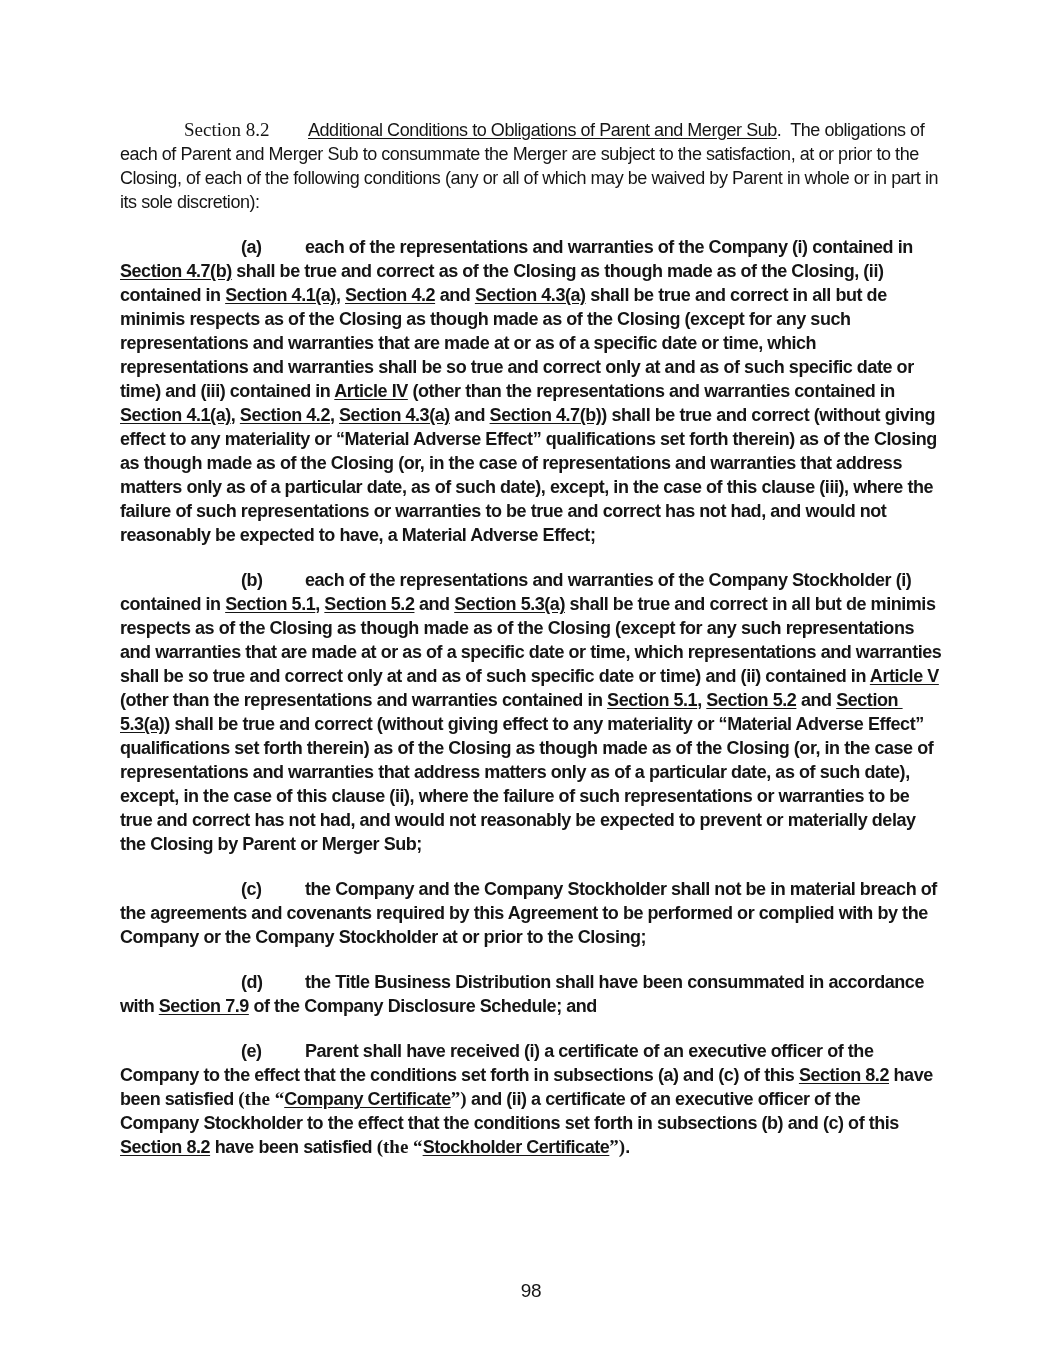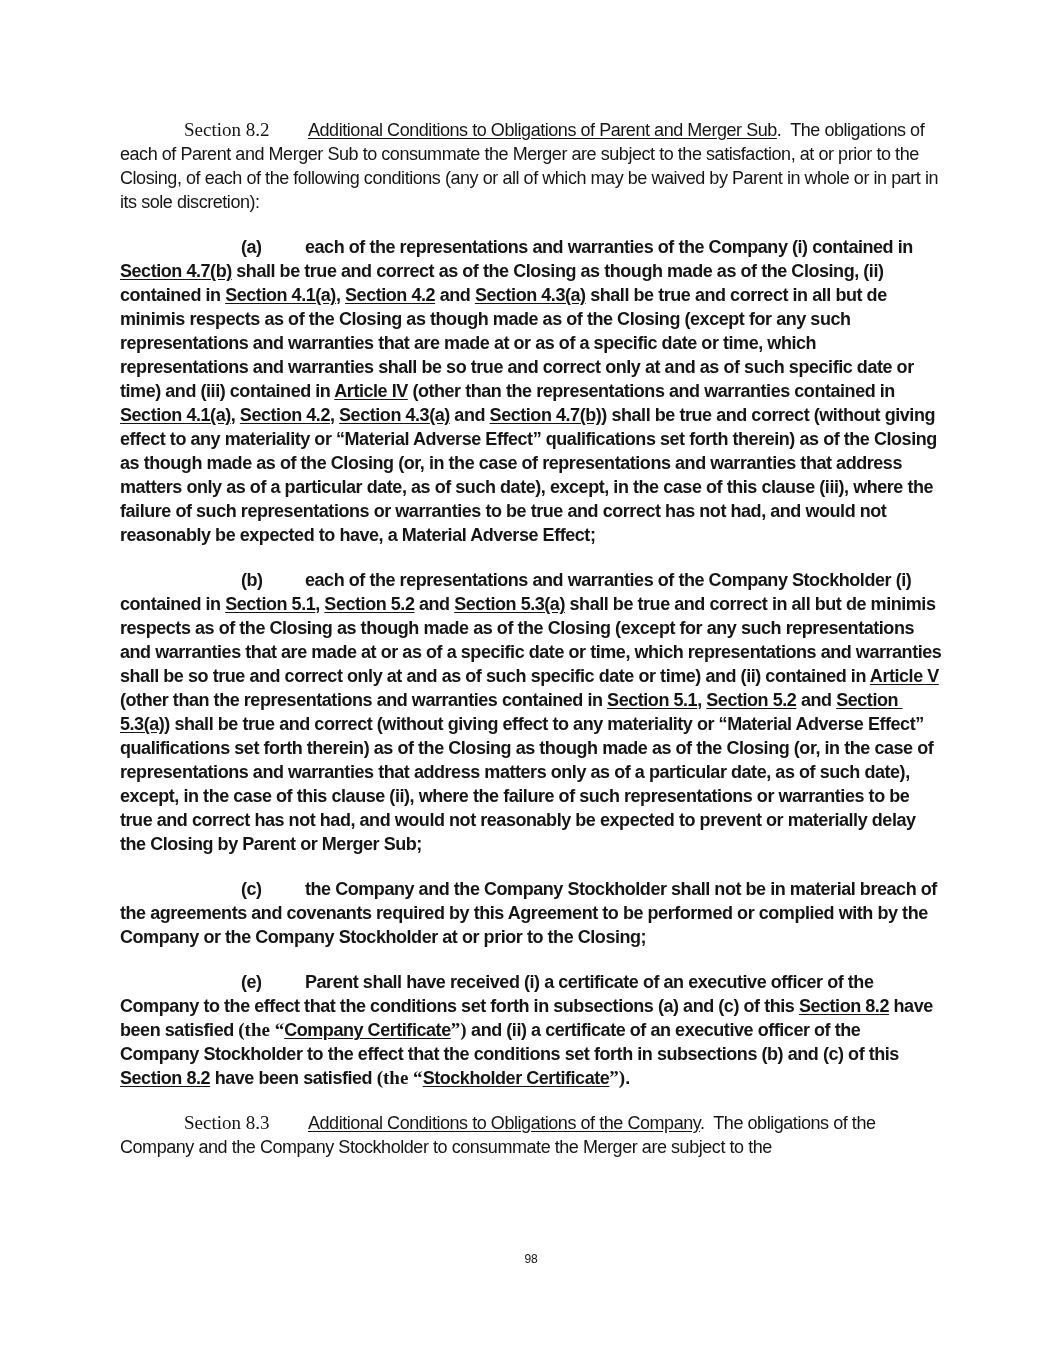--- a/index.html
+++ b/index.html
@@ -42,34 +42,34 @@
     font-family: "Liberation Serif", serif;
     letter-spacing: 0;
     font-size: 19px;
   }
   .u {
     text-decoration: underline;
     text-underline-offset: 2px;
   }
   .page-number {
     position: absolute;
-    top: 1252px;
+    top: 1280px;
     left: 120px;
     width: 822px;
     text-align: center;
-    font-size: 12px;
+    font-size: 19px;
     letter-spacing: -0.2px;
   }
 </style>
 </head>
 <body>
 
 <div class="page">
   <div class="content">
       <p class="para section"><span class="run serif label">Section 8.2</span><span class="run u">Additional Conditions to Obligations of Parent and Merger Sub</span><span class="run">.&nbsp; The obligations of each of Parent and Merger Sub to consummate the Merger are subject to the satisfaction, at or prior to the Closing, of each of the following conditions (any or all of which may be waived by Parent in whole or in part in its sole discretion):</span></p>
       <p class="para sub"><span class="run label">(a)</span><span class="run">each of the representations and warranties of the Company (i) contained in </span><span class="run u">Section 4.7(b)</span><span class="run"> shall be true and correct as of the Closing as though made as of the Closing, (ii) contained in </span><span class="run u">Section 4.1(a)</span><span class="run">, </span><span class="run u">Section 4.2</span><span class="run"> and </span><span class="run u">Section 4.3(a)</span><span class="run"> shall be true and correct in all but de minimis respects as of the Closing as though made as of the Closing (except for any such representations and warranties that are made at or as of a specific date or time, which representations and warranties shall be so true and correct only at and as of such specific date or time) and (iii) contained in </span><span class="run u">Article IV</span><span class="run"> (other than the representations and warranties contained in </span><span class="run u">Section 4.1(a)</span><span class="run">, </span><span class="run u">Section 4.2</span><span class="run">, </span><span class="run u">Section 4.3(a)</span><span class="run"> and </span><span class="run u">Section 4.7(b)</span><span class="run">) shall be true and correct (without giving effect to any materiality or “Material Adverse Effect” qualifications set forth therein) as of the Closing as though made as of the Closing (or, in the case of representations and warranties that address matters only as of a particular date, as of such date), except, in the case of this clause (iii), where the failure of such representations or warranties to be true and correct has not had, and would not reasonably be expected to have, a Material Adverse Effect;</span></p>
       <p class="para sub"><span class="run label">(b)</span><span class="run">each of the representations and warranties of the Company Stockholder (i) contained in </span><span class="run u">Section 5.1</span><span class="run">, </span><span class="run u">Section 5.2</span><span class="run"> and </span><span class="run u">Section 5.3(a)</span><span class="run"> shall be true and correct in all but de minimis respects as of the Closing as though made as of the Closing (except for any such representations and warranties that are made at or as of a specific date or time, which representations and warranties shall be so true and correct only at and as of such specific date or time) and (ii) contained in </span><span class="run u">Article V</span><span class="run"> (other than the representations and warranties contained in </span><span class="run u">Section 5.1</span><span class="run">, </span><span class="run u">Section 5.2</span><span class="run"> and </span><span class="run u">Section 5.3(a)</span><span class="run">) shall be true and correct (without giving effect to any materiality or “Material Adverse Effect” qualifications set forth therein) as of the Closing as though made as of the Closing (or, in the case of representations and warranties that address matters only as of a particular date, as of such date), except, in the case of this clause (ii), where the failure of such representations or warranties to be true and correct has not had, and would not reasonably be expected to prevent or materially delay the Closing by Parent or Merger Sub;</span></p>
       <p class="para sub"><span class="run label">(c)</span><span class="run">the Company and the Company Stockholder shall not be in material breach of the agreements and covenants required by this Agreement to be performed or complied with by the Company or the Company Stockholder at or prior to the Closing;</span></p>
+      <p class="para sub"><span class="run label">(d)</span><span class="run">the Title Business Distribution shall have been consummated in accordance with </span><span class="run u">Section 7.9</span><span class="run"> of the Company Disclosure Schedule; and</span></p>
       <p class="para sub"><span class="run label">(e)</span><span class="run">Parent shall have received (i) a certificate of an executive officer of the Company to the effect that the conditions set forth in subsections (a) and (c) of this </span><span class="run u">Section 8.2</span><span class="run"> have been satisfied </span><span class="run serif">(the “</span><span class="run u">Company Certificate</span><span class="run serif">”)</span><span class="run"> and (ii) a certificate of an executive officer of the Company Stockholder to the effect that the conditions set forth in subsections (b) and (c) of this </span><span class="run u">Section 8.2</span><span class="run"> have been satisfied </span><span class="run serif">(the “</span><span class="run u">Stockholder Certificate</span><span class="run serif">”)</span><span class="run">.</span></p>
-      <p class="para section"><span class="run serif label">Section 8.3</span><span class="run u">Additional Conditions to Obligations of the Company</span><span class="run">.&nbsp; The obligations of the Company and the Company Stockholder to consummate the Merger are subject to the</span></p>
     </div>
   <div class="page-number">98</div>
 </div>
 
 </body></html>

